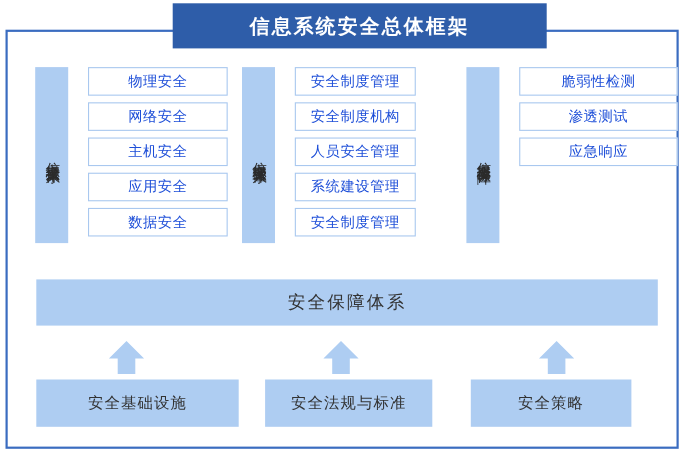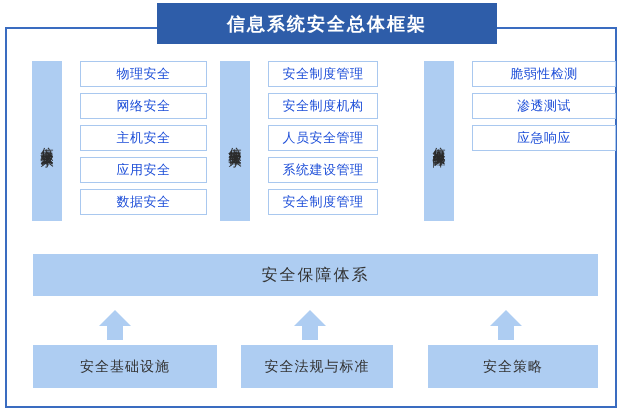--- a/index.html
+++ b/index.html
@@ -147,21 +147,21 @@
     background: #aecdf2;
     color: #333333;
     font-size: 14px;
     letter-spacing: 1px;
     display: flex;
     align-items: center;
     justify-content: center;
   }
   .found-0 { left: 33px;  width: 184px; }
   .found-1 { left: 220px; width: 152px; margin-left: 21px; }
-  .found-2 { left: 428px; width: 170px; }
+  .found-2 { left: 428px; width: 146px; }
 </style>
 </head>
 <body>
 
 <div id="canvas">
 
   <div class="frame"></div>
 
   <div class="title-banner">信息系统安全总体框架</div>
 

